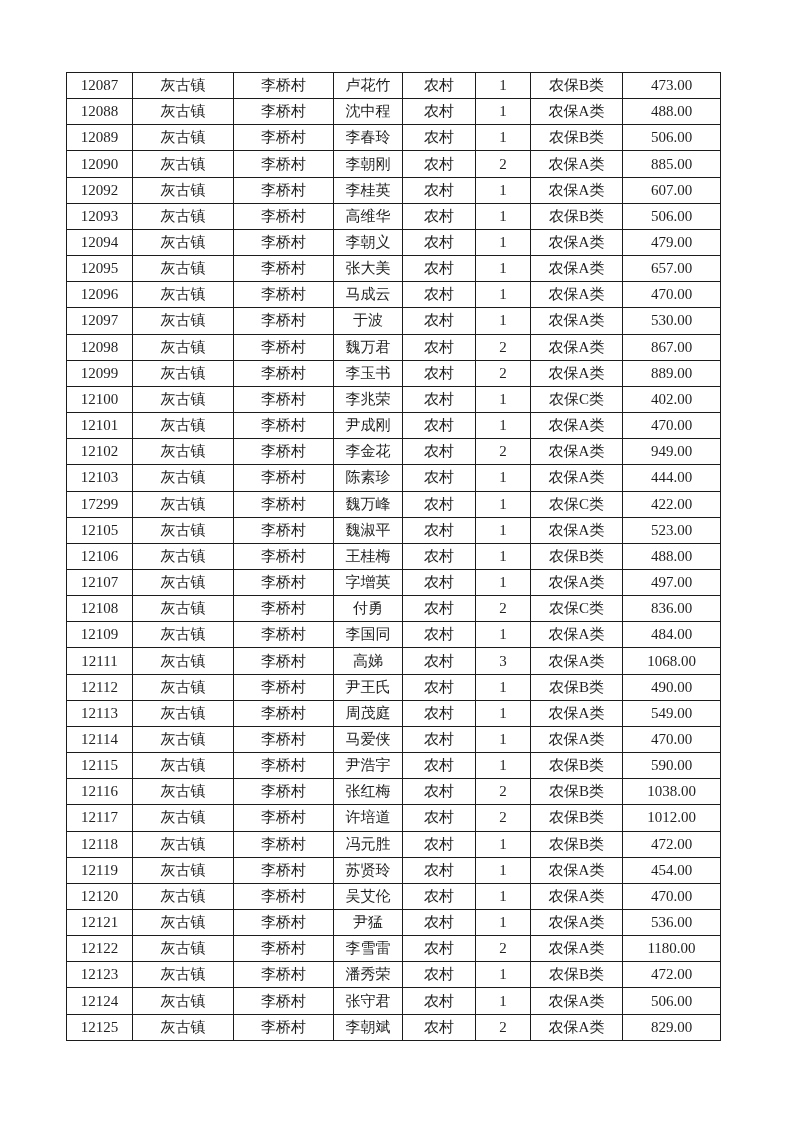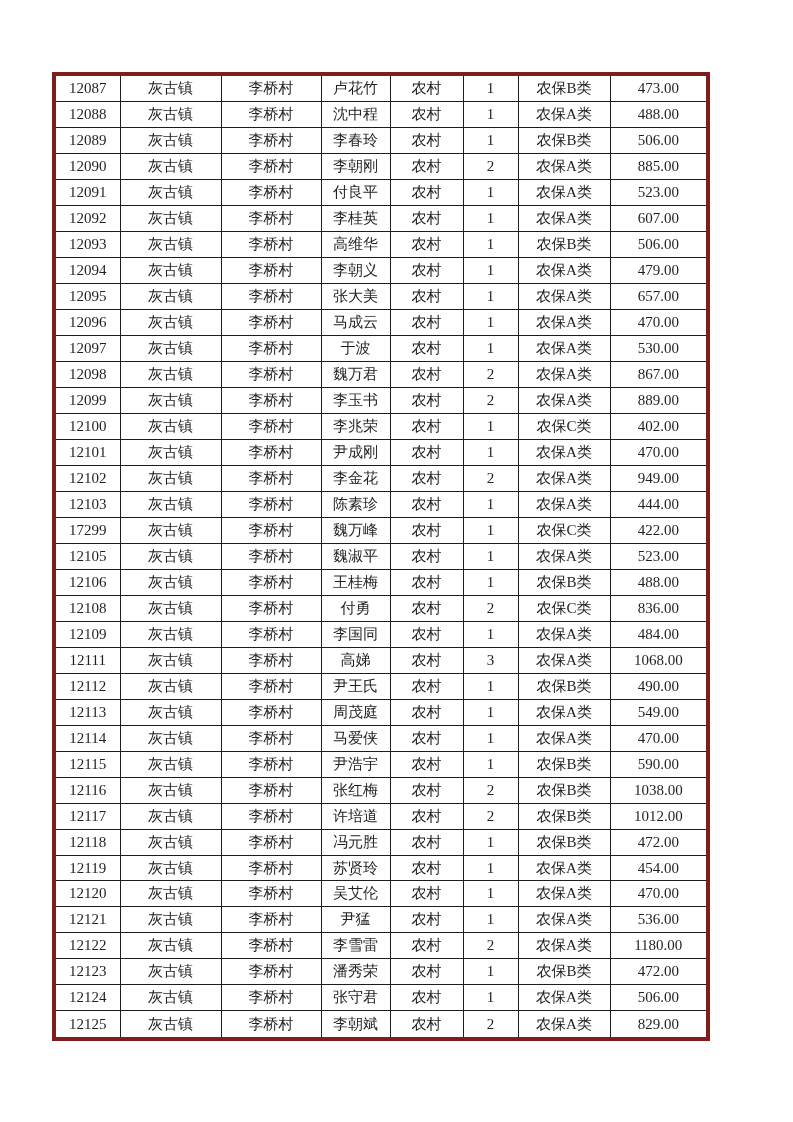--- a/index.html
+++ b/index.html
@@ -10,27 +10,27 @@
   .page {
     position: relative;
     width: 793px;
     height: 1122px;
     background: #ffffff;
     overflow: hidden;
     font-family: "Liberation Serif", "DejaVu Serif", serif;
   }
   table.roster {
     position: absolute;
-    left: 52px;
+    left: 66px;
     top: 72px;
     width: 654px;
     height: 969px;
     border-collapse: collapse;
     table-layout: fixed;
-    border: 4px solid #7f1d1d;
+    border: 1px solid #7f1d1d;
   }
   table.roster td {
     border: 1px solid #1c1c1c;
     text-align: center;
     vertical-align: middle;
     padding: 0 2px;
     font-size: 15px;
     color: #1f1f1f;
     white-space: nowrap;
     overflow: hidden;
@@ -94,30 +94,20 @@
           <td>12090</td>
           <td>灰古镇</td>
           <td>李桥村</td>
           <td>李朝刚</td>
           <td>农村</td>
           <td>2</td>
           <td>农保A类</td>
           <td>885.00</td>
         </tr>
         <tr>
-          <td>12091</td>
-          <td>灰古镇</td>
-          <td>李桥村</td>
-          <td>付良平</td>
-          <td>农村</td>
-          <td>1</td>
-          <td>农保A类</td>
-          <td>523.00</td>
-        </tr>
-        <tr>
           <td>12092</td>
           <td>灰古镇</td>
           <td>李桥村</td>
           <td>李桂英</td>
           <td>农村</td>
           <td>1</td>
           <td>农保A类</td>
           <td>607.00</td>
         </tr>
         <tr>
@@ -252,20 +242,30 @@
         </tr>
         <tr>
           <td>12106</td>
           <td>灰古镇</td>
           <td>李桥村</td>
           <td>王桂梅</td>
           <td>农村</td>
           <td>1</td>
           <td>农保B类</td>
           <td>488.00</td>
+        </tr>
+        <tr>
+          <td>12107</td>
+          <td>灰古镇</td>
+          <td>李桥村</td>
+          <td>字增英</td>
+          <td>农村</td>
+          <td>1</td>
+          <td>农保A类</td>
+          <td>497.00</td>
         </tr>
         <tr>
           <td>12108</td>
           <td>灰古镇</td>
           <td>李桥村</td>
           <td>付勇</td>
           <td>农村</td>
           <td>2</td>
           <td>农保C类</td>
           <td>836.00</td>

